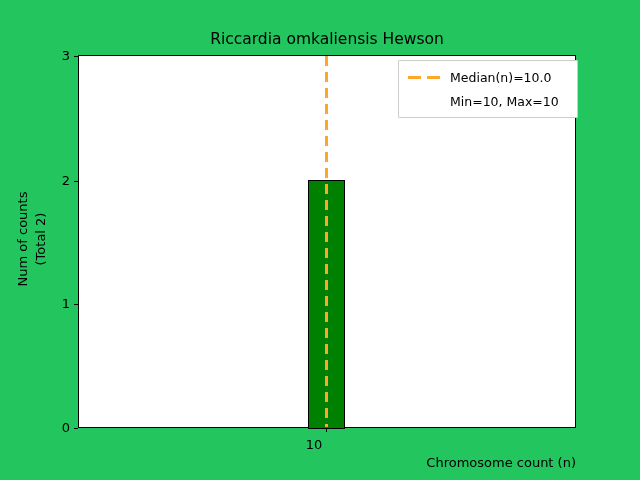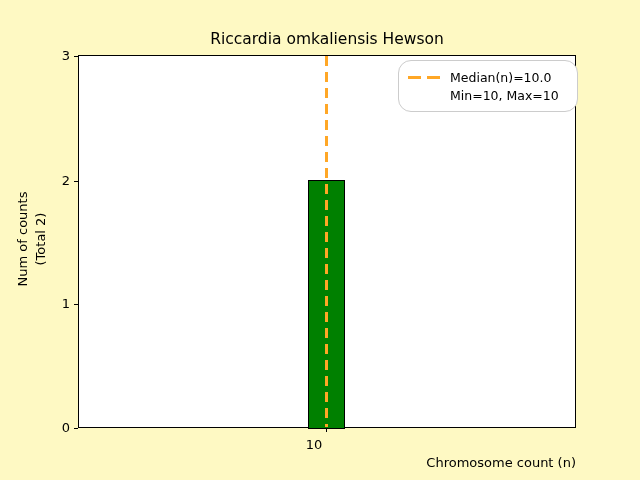--- a/index.html
+++ b/index.html
@@ -4,21 +4,21 @@
 <style>
   html, body {
     margin: 0;
     padding: 0;
     background: #ffffff;
   }
   #figure {
     position: relative;
     width: 640px;
     height: 480px;
-    background: #fef9c3;
+    background: #22c55e;
     font-family: "DejaVu Sans", sans-serif;
     overflow: hidden;
   }
 
   
   #chart-title {
     position: absolute;
     left: 78px;
     top: 30px;
     width: 498px;
@@ -137,21 +137,21 @@
 
   
   #legend {
     position: absolute;
     left: 398px;
     top: 60px;
     width: 180px;
     box-sizing: border-box;
     background: #ffffff;
     border: 1px solid #cccccc;
-    border-radius: 13px;
+    border-radius: 1px;
     padding: 7px 8px 7px 8px;
   }
   .legend-row {
     display: flex;
     align-items: center;
     height: 18px;
   }
   #legend-sample {
     width: 36px;
     height: 18px;
@@ -167,20 +167,21 @@
   }
   #legend-sample .dash.d1 { left: 1px;  width: 13px; }
   #legend-sample .dash.d2 { left: 20px; width: 13px; }
   .legend-text {
     font-size: 12.5px;
     color: #000000;
     white-space: nowrap;
   }
   .legend-row.second {
     padding-left: 43px;
+    margin-top: 6px;
   }
 </style>
 </head>
 <body>
 
 <div id="figure">
 
   <div id="chart-title">Riccardia omkaliensis Hewson</div>
 
   <div id="plot-area"></div>

